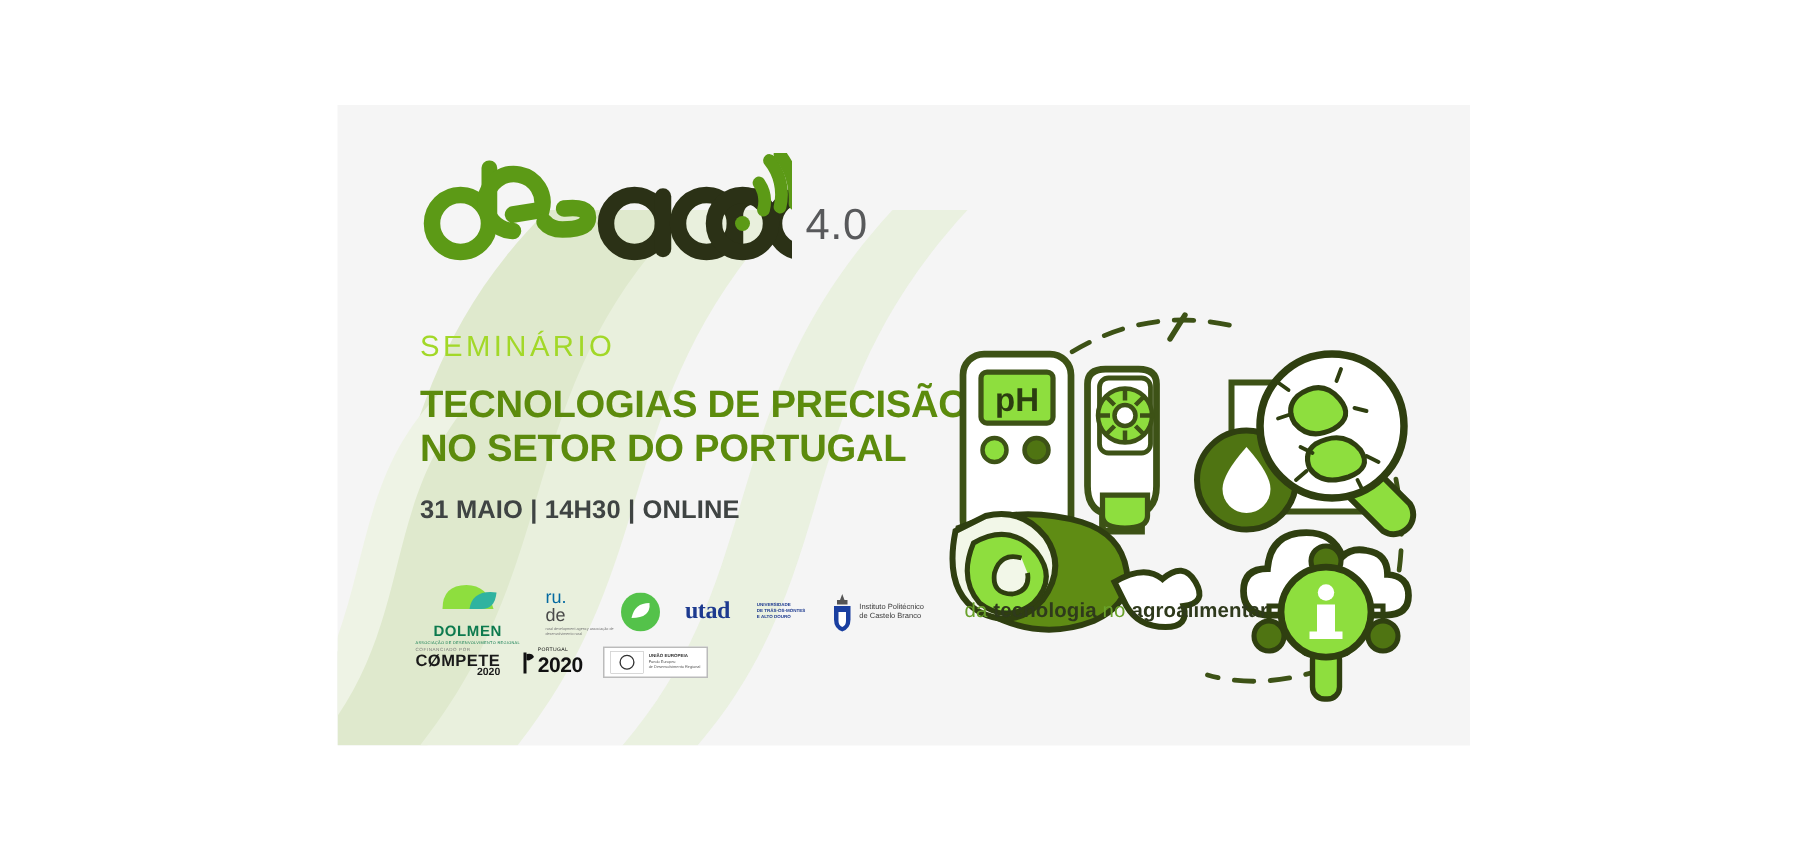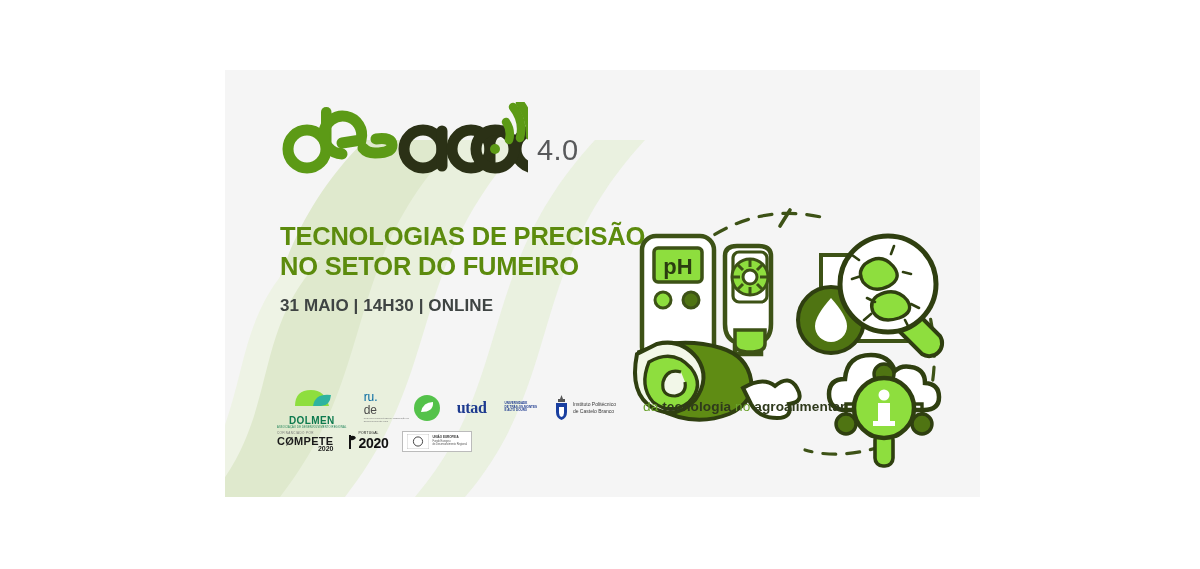--- a/index.html
+++ b/index.html
@@ -89,23 +89,24 @@
         <g fill="none" stroke="#5c9a16" stroke-width="8.5" stroke-linecap="round">
           <path d="M 229 38 a 22 22 0 0 0 -3 -18"></path>
           <path d="M 240 36 a 36 36 0 0 0 -7 -31"></path>
           <path d="M 250 34 a 50 50 0 0 0 -10 -33"></path>
         </g>
       </svg>
       <span class="logo-ver">4.0</span>
     </div>
 
     <div class="textblock">
+      <p class="kicker">SEMINÁRIO</p>
       <h1 class="headline">
         <span>TECNOLOGIAS DE PRECISÃO</span><br>
-        <span>NO SETOR DO FUMEIRO</span>
+        <span>NO SETOR DO PORTUGAL</span>
       </h1>
       <div class="dateline">31 MAIO | 14H30 | ONLINE</div>
     </div>
 
     <div class="partners">
 
       <div style="text-align:center;">
         <svg width="42" height="24" viewBox="0 0 42 24">
           <path d="M4 20 q0 -16 16 -16 q14 0 18 16 Z" fill="#8ede3e"></path>
           <path d="M22 20 q2 -13 18 -11 q-1 11 -10 11 Z" fill="#2fb3a0"></path>

